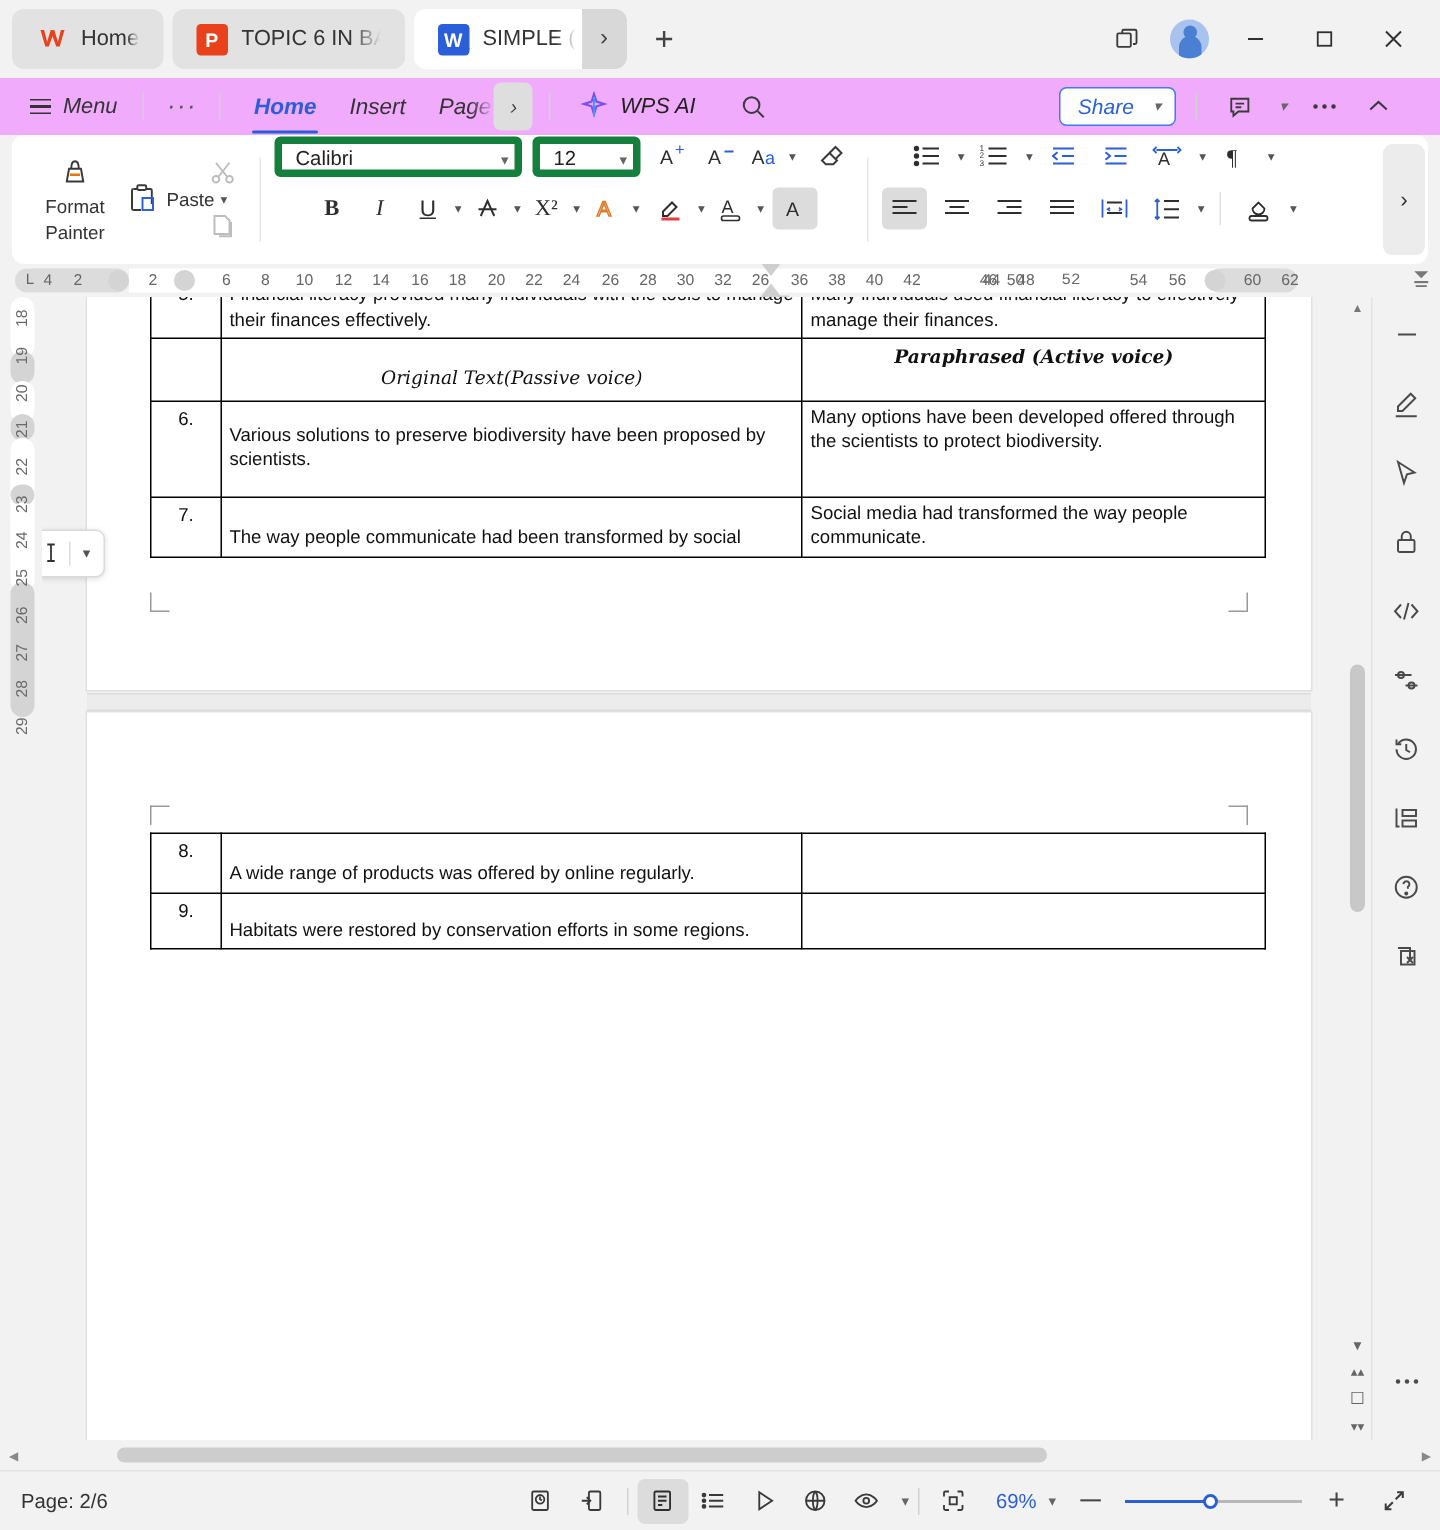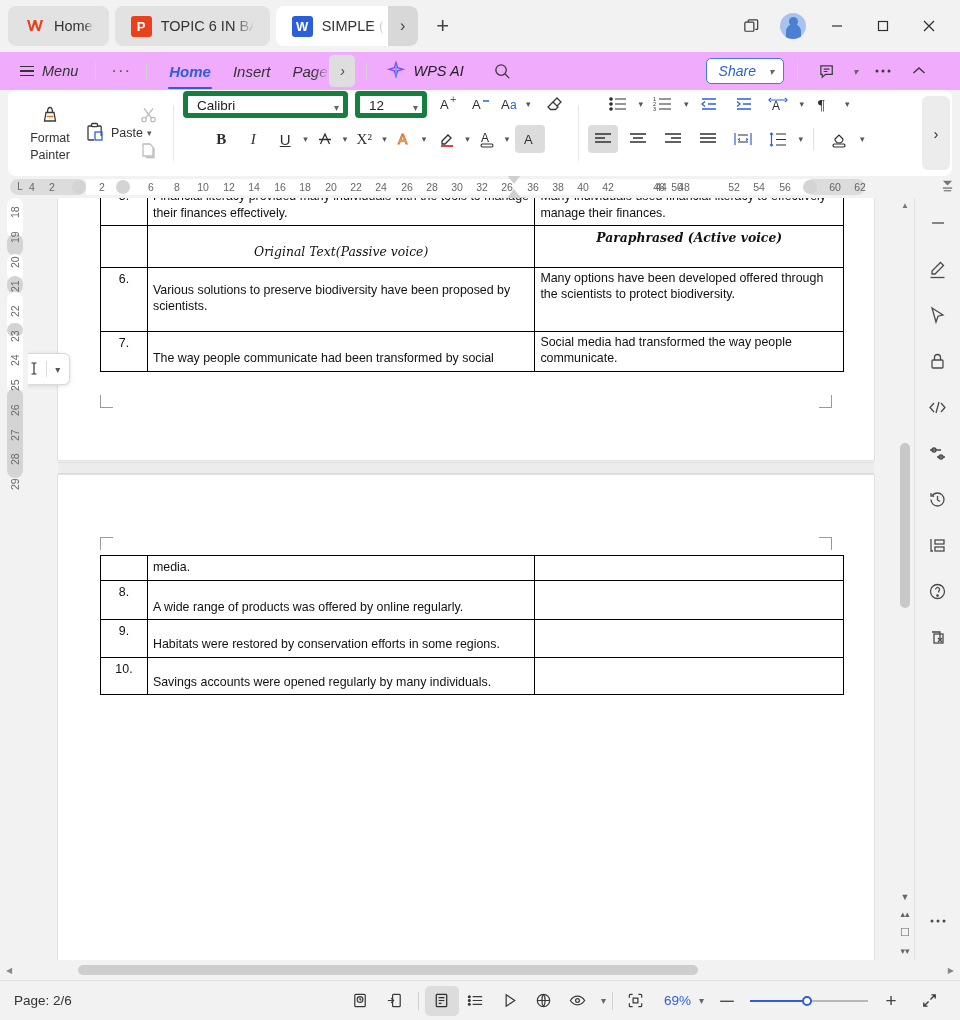--- a/index.html
+++ b/index.html
@@ -611,21 +611,21 @@
       <span class="rk" style="left:472px;">32</span>
       <span class="rk" style="left:497px;">26</span>
       <span class="rk" style="left:523px;">36</span>
       <span class="rk" style="left:548px;">38</span>
       <span class="rk" style="left:573px;">40</span>
       <span class="rk" style="left:598px;">42</span>
       <span class="rk" style="left:651px;">44</span>
       <span class="rk" style="left:649px;">46</span>
       <span class="rk" style="left:674px;">48</span>
       <span class="rk" style="left:667px;">50</span>
-      <span class="rk" style="left:724px;">52</span>
+      <span class="rk" style="left:704px;font-family:Liberation Mono, monospace;">52</span>
       <span class="rk" style="left:749px;">54</span>
       <span class="rk" style="left:775px;">56</span>
       <span class="rk" style="left:800px;">58</span>
       <span class="rk" style="left:825px;">60</span>
       <span class="rk" style="left:850px;">62</span>
 
       <div class="ind-top" style="left:497px;"></div>
       <div class="ind-bot" style="left:497px;"></div>
       <div class="ind-sq" style="left:504px;"></div>
       <div class="rstop" style="left:793px;"></div>
@@ -712,46 +712,34 @@
       </div>
 
       <div class="pgap" style="top:264px;"></div>
 
       <div class="page" style="top:277px; height:680px;">
         <div class="mk tl" style="left:42px; top:62px;"></div>
         <div class="mk tr" style="right:42px; top:62px;"></div>
 
         <table class="doc" style="left:42px; top:80px;">
           <tbody>
-              <tr>
-            <td class="num"></td>
-            <td class="colA">media.</td>
-            <td class="colB"></td>
-          </tr>
           <tr>
             <td class="num">8.</td>
             <td class="colA" style="padding-top:18px;">
               <span>A wide range of products was offered by online regularly.</span>
             </td>
             <td class="colB"></td>
           </tr>
           <tr>
             <td class="num">9.</td>
             <td class="colA" style="padding-top:16px;">
               <span>Habitats were restored by conservation efforts in some regions.</span>
             </td>
             <td class="colB"></td>
           </tr>
-          <tr>
-            <td class="num">10.</td>
-            <td class="colA" style="padding-top:16px;">
-              <span>Savings accounts were opened regularly by many individuals.</span>
-            </td>
-            <td class="colB"></td>
-          </tr>
         </tbody>
           </table>
       </div>
 
       <div class="floatbar" style="left:-6px; top:155px;">
         <span class="fb-i">
           <svg width="14" height="20" viewBox="0 0 14 20" stroke="#333" stroke-width="1.2" fill="none">
             <path d="M7 4v11"></path>
               <path d="M4.5 4h5M4.5 15h5"></path>
             </svg>

